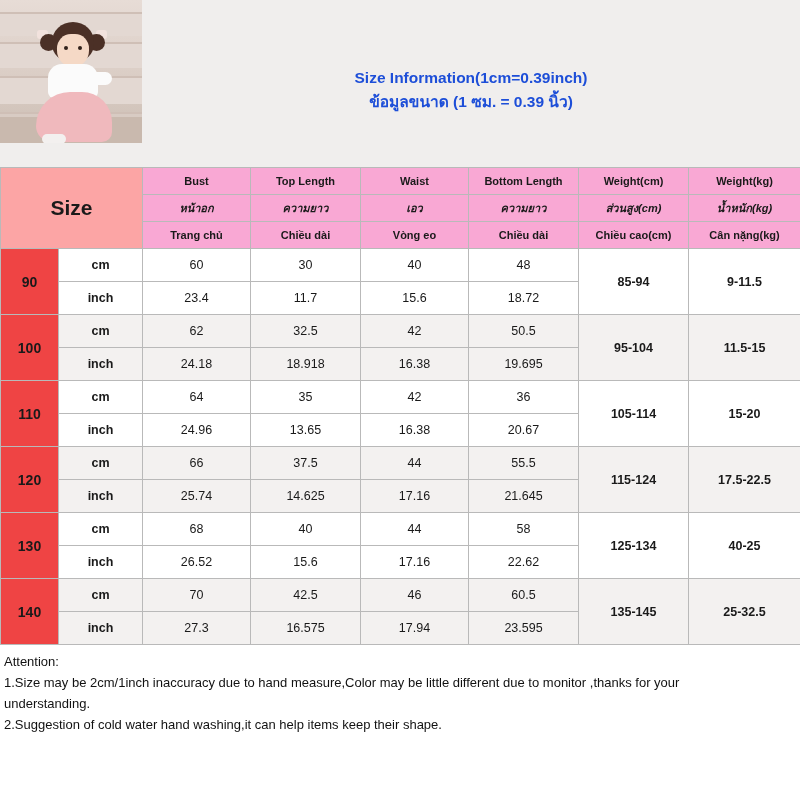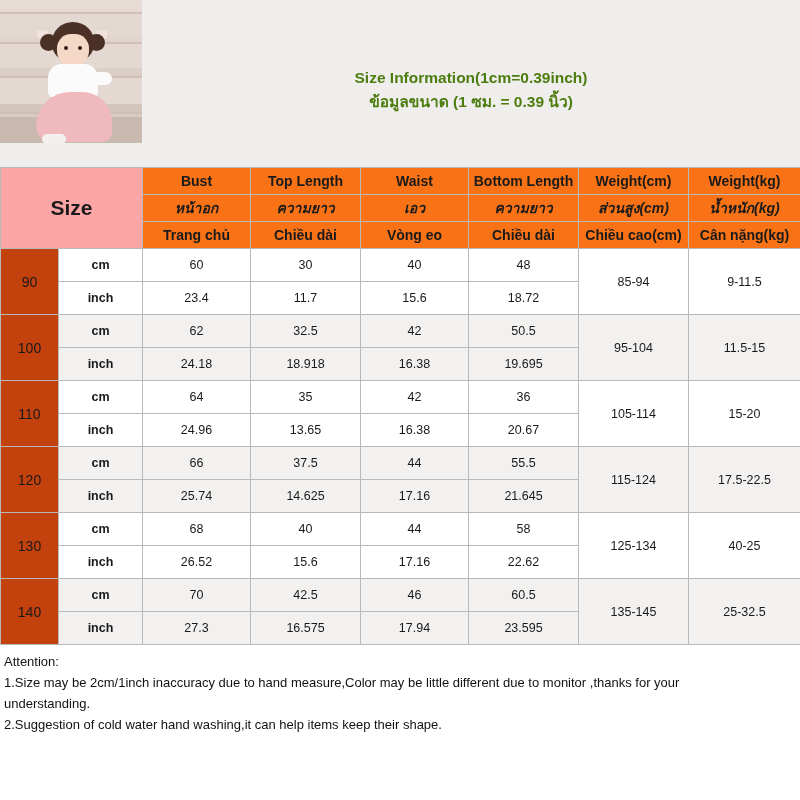--- a/index.html
+++ b/index.html
@@ -138,21 +138,21 @@
     flex-direction: column;
     align-items: center;
     justify-content: flex-start;
     padding-top: 66px;
     background: #f0eeed;
   }
   .title-line {
     font-size: 15.5px;
     font-weight: bold;
     line-height: 24px;
-    color: #4d7c0f;
+    color: #1d4ed8;
     text-align: center;
     white-space: nowrap;
   }
   .header-right-fill {
     position: absolute;
     left: 142px;
     top: 143px;
     width: 658px;
     height: 24px;
     background: #f0eeed;
@@ -183,41 +183,41 @@
   .col-size   { width: 58px; }
   .col-unit   { width: 84px; }
   .col-bust   { width: 108px; }
   .col-toplen { width: 110px; }
   .col-waist  { width: 108px; }
   .col-botlen { width: 110px; }
   .col-height { width: 110px; }
   .col-weight { width: 112px; }
 
   .hdr-cell {
-    background: #f97316;
+    background: #f9a8d4;
     font-weight: bold;
-    font-size: 14px;
+    font-size: 11px;
     height: 26px;
   }
   .hdr-cell.thai { font-weight: bold; font-style: italic; }
   .size-word {
     background: #fca5a5;
     font-weight: bold;
     font-size: 21px;
   }
   .row-shade-a { background: #f3f1f0; }
   .row-shade-b { background: #ffffff; }
   .size-label {
-    font-weight: normal;
+    font-weight: bold;
     font-size: 14px;
-    background: #c2410c;
+    background: #ef4444;
   }
   .unit-cell { font-weight: bold; }
   .data-cell { font-weight: normal; }
-  .hw-cell { font-weight: normal; margin-top: 23px; }
+  .hw-cell { font-weight: bold; margin-top: 23px; }
   .tr-row td { height: 32px; }
 
   
   .attention {
     padding: 6px 4px 0 4px;
     font-size: 13px;
     line-height: 21px;
     color: #121212;
   }
   .attention div { white-space: nowrap; }

